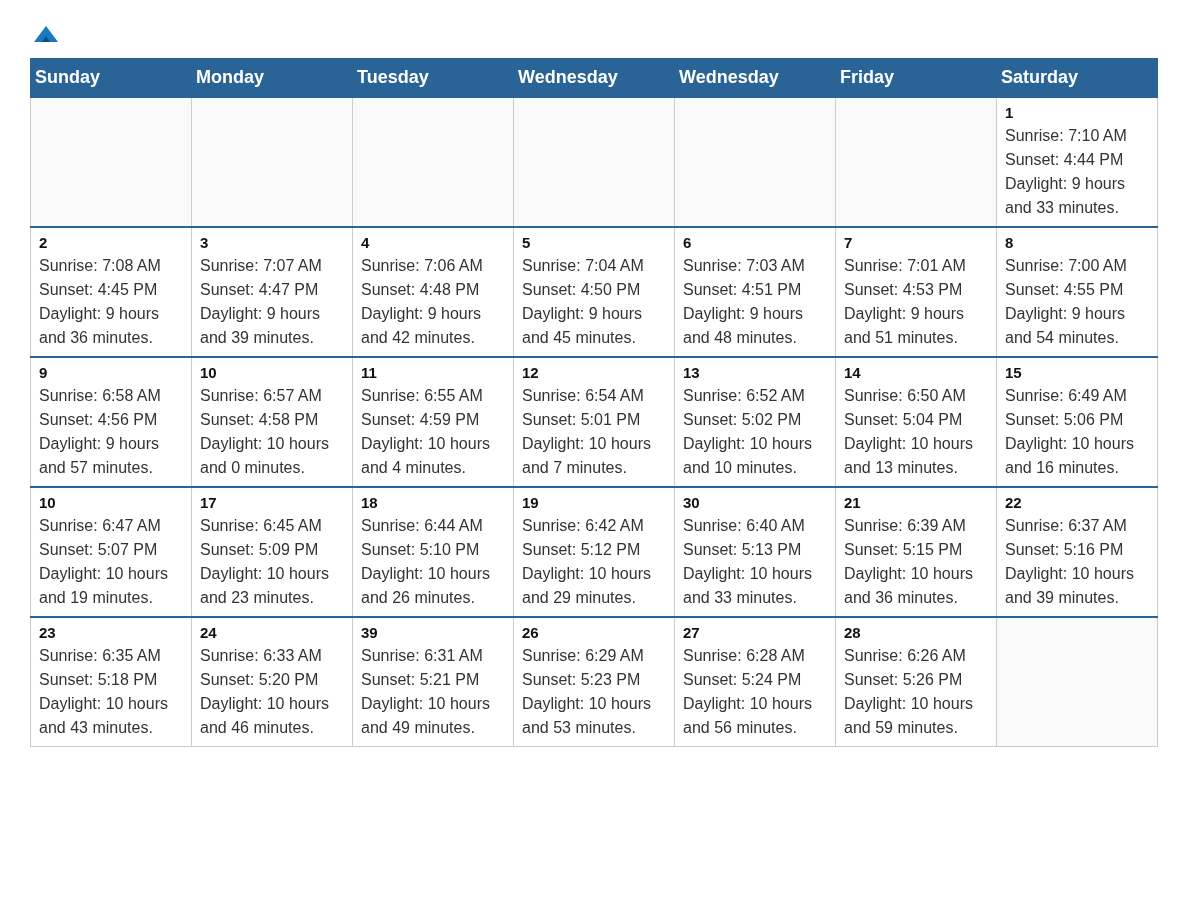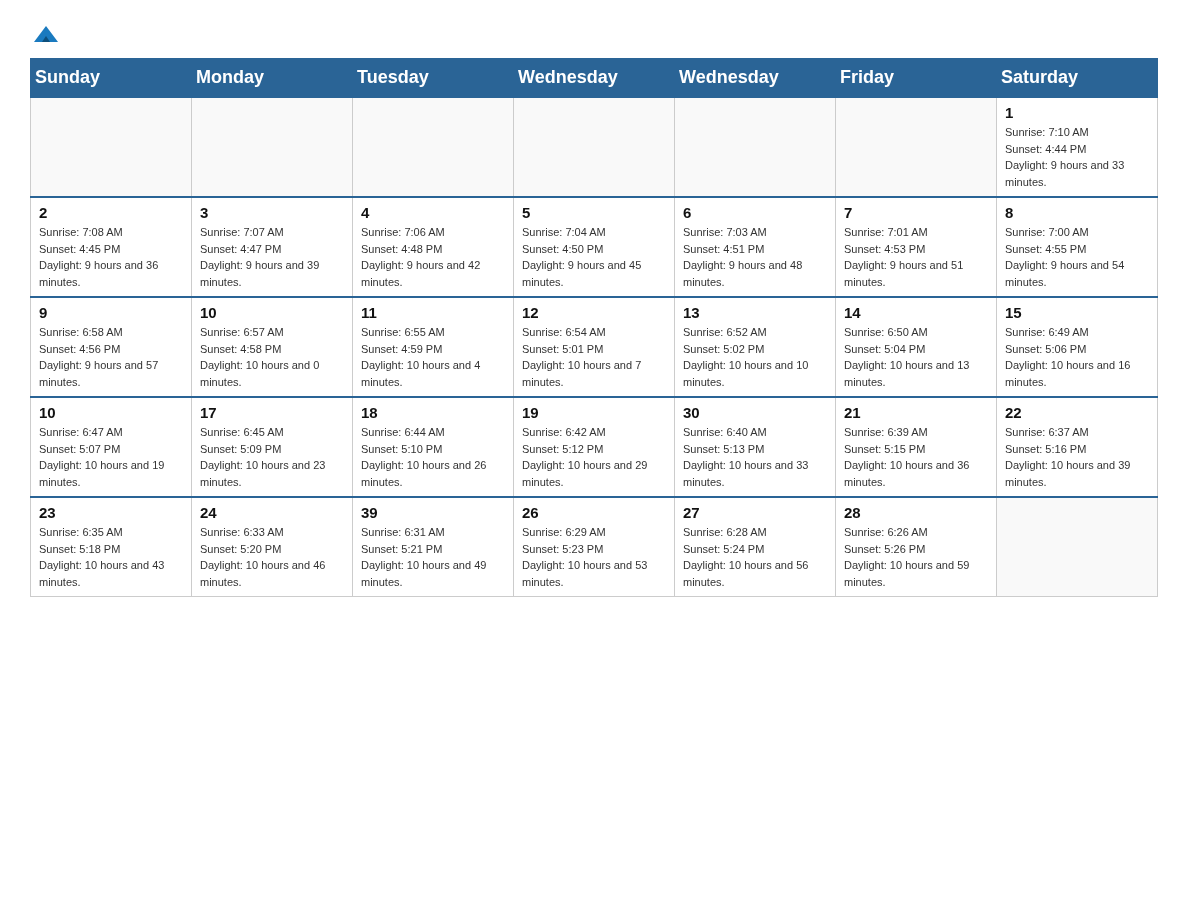--- a/index.html
+++ b/index.html
@@ -71,21 +71,21 @@
       border-top: 2px solid #2a6496;
     }
     .day-number {
       font-size: 15px;
       font-weight: bold;
       color: #111;
       display: block;
       margin-bottom: 3px;
     }
     .day-info {
-      font-size: 11px;
+      font-size: 16px;
       color: #333;
       line-height: 1.5;
     }
     .empty-cell {
       background: #f9f9f9;
     }
   </style>
 </head>
 <body>
 

